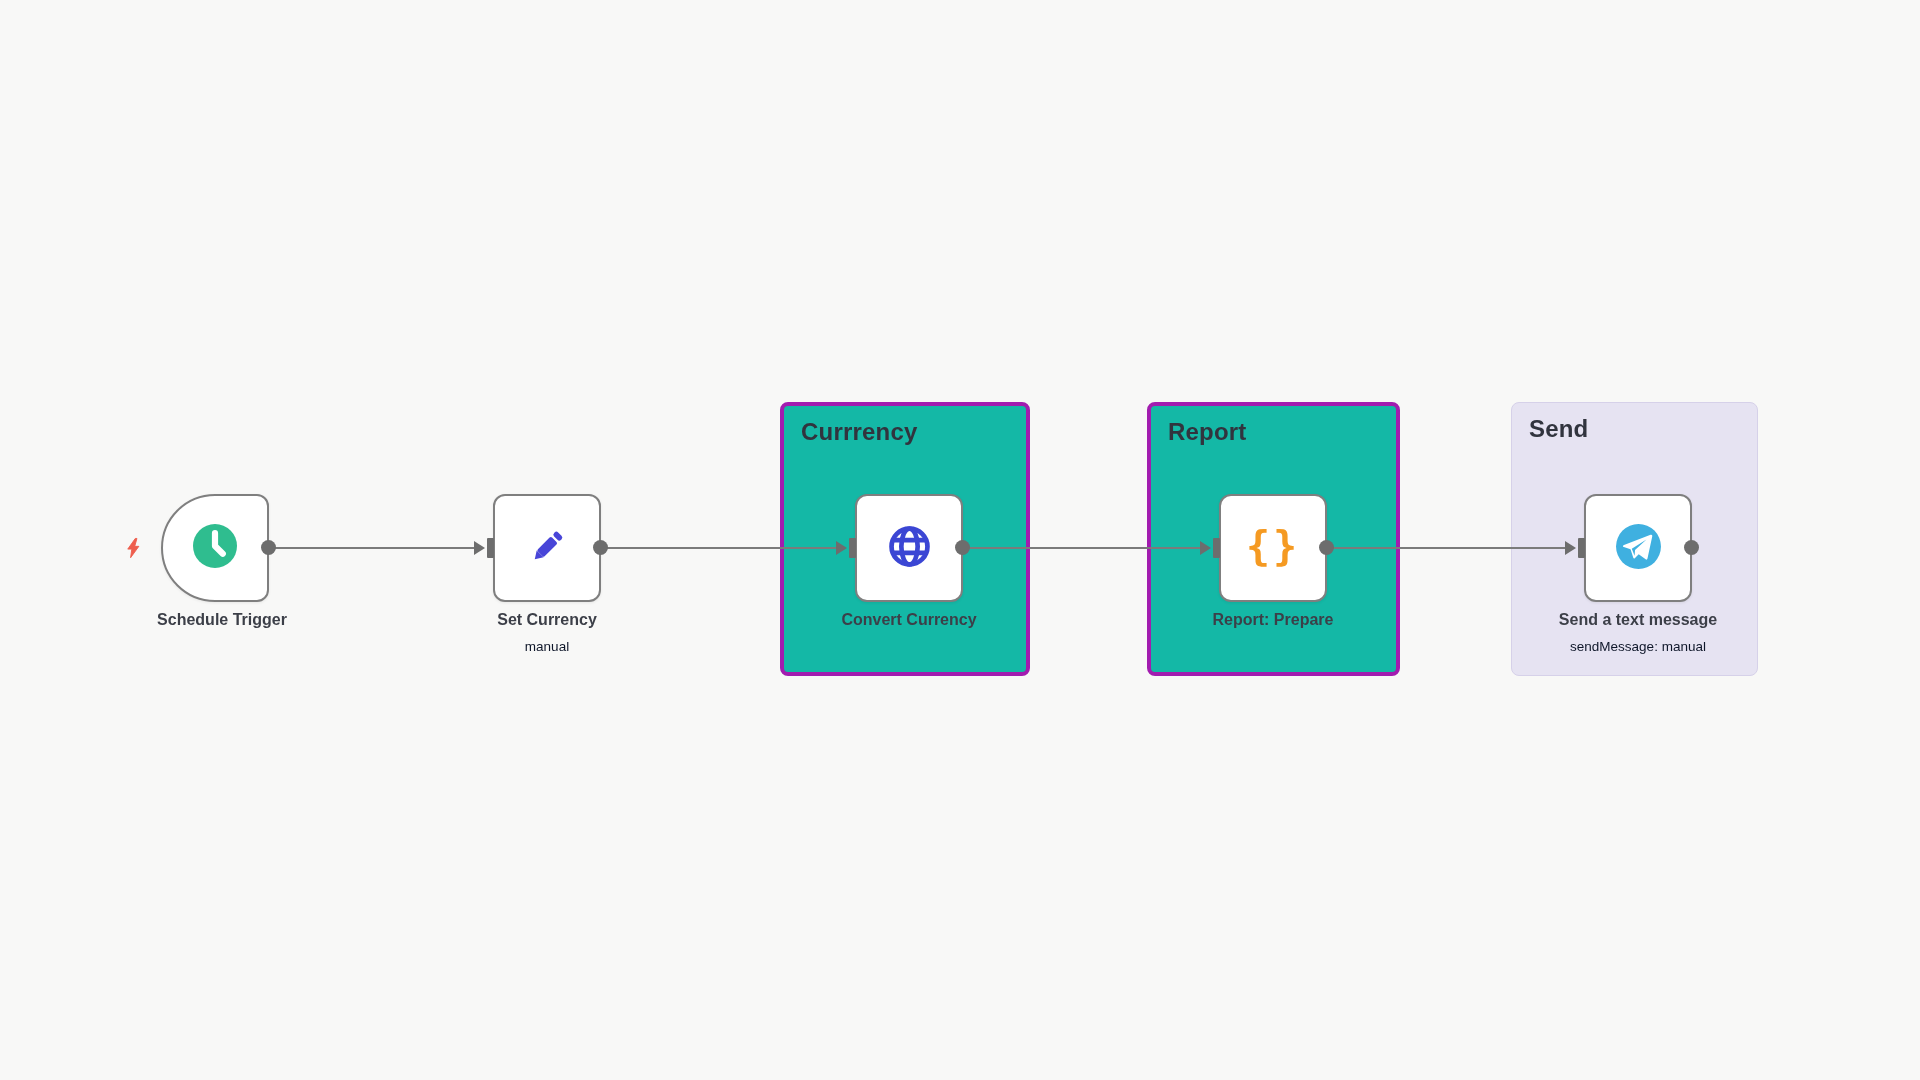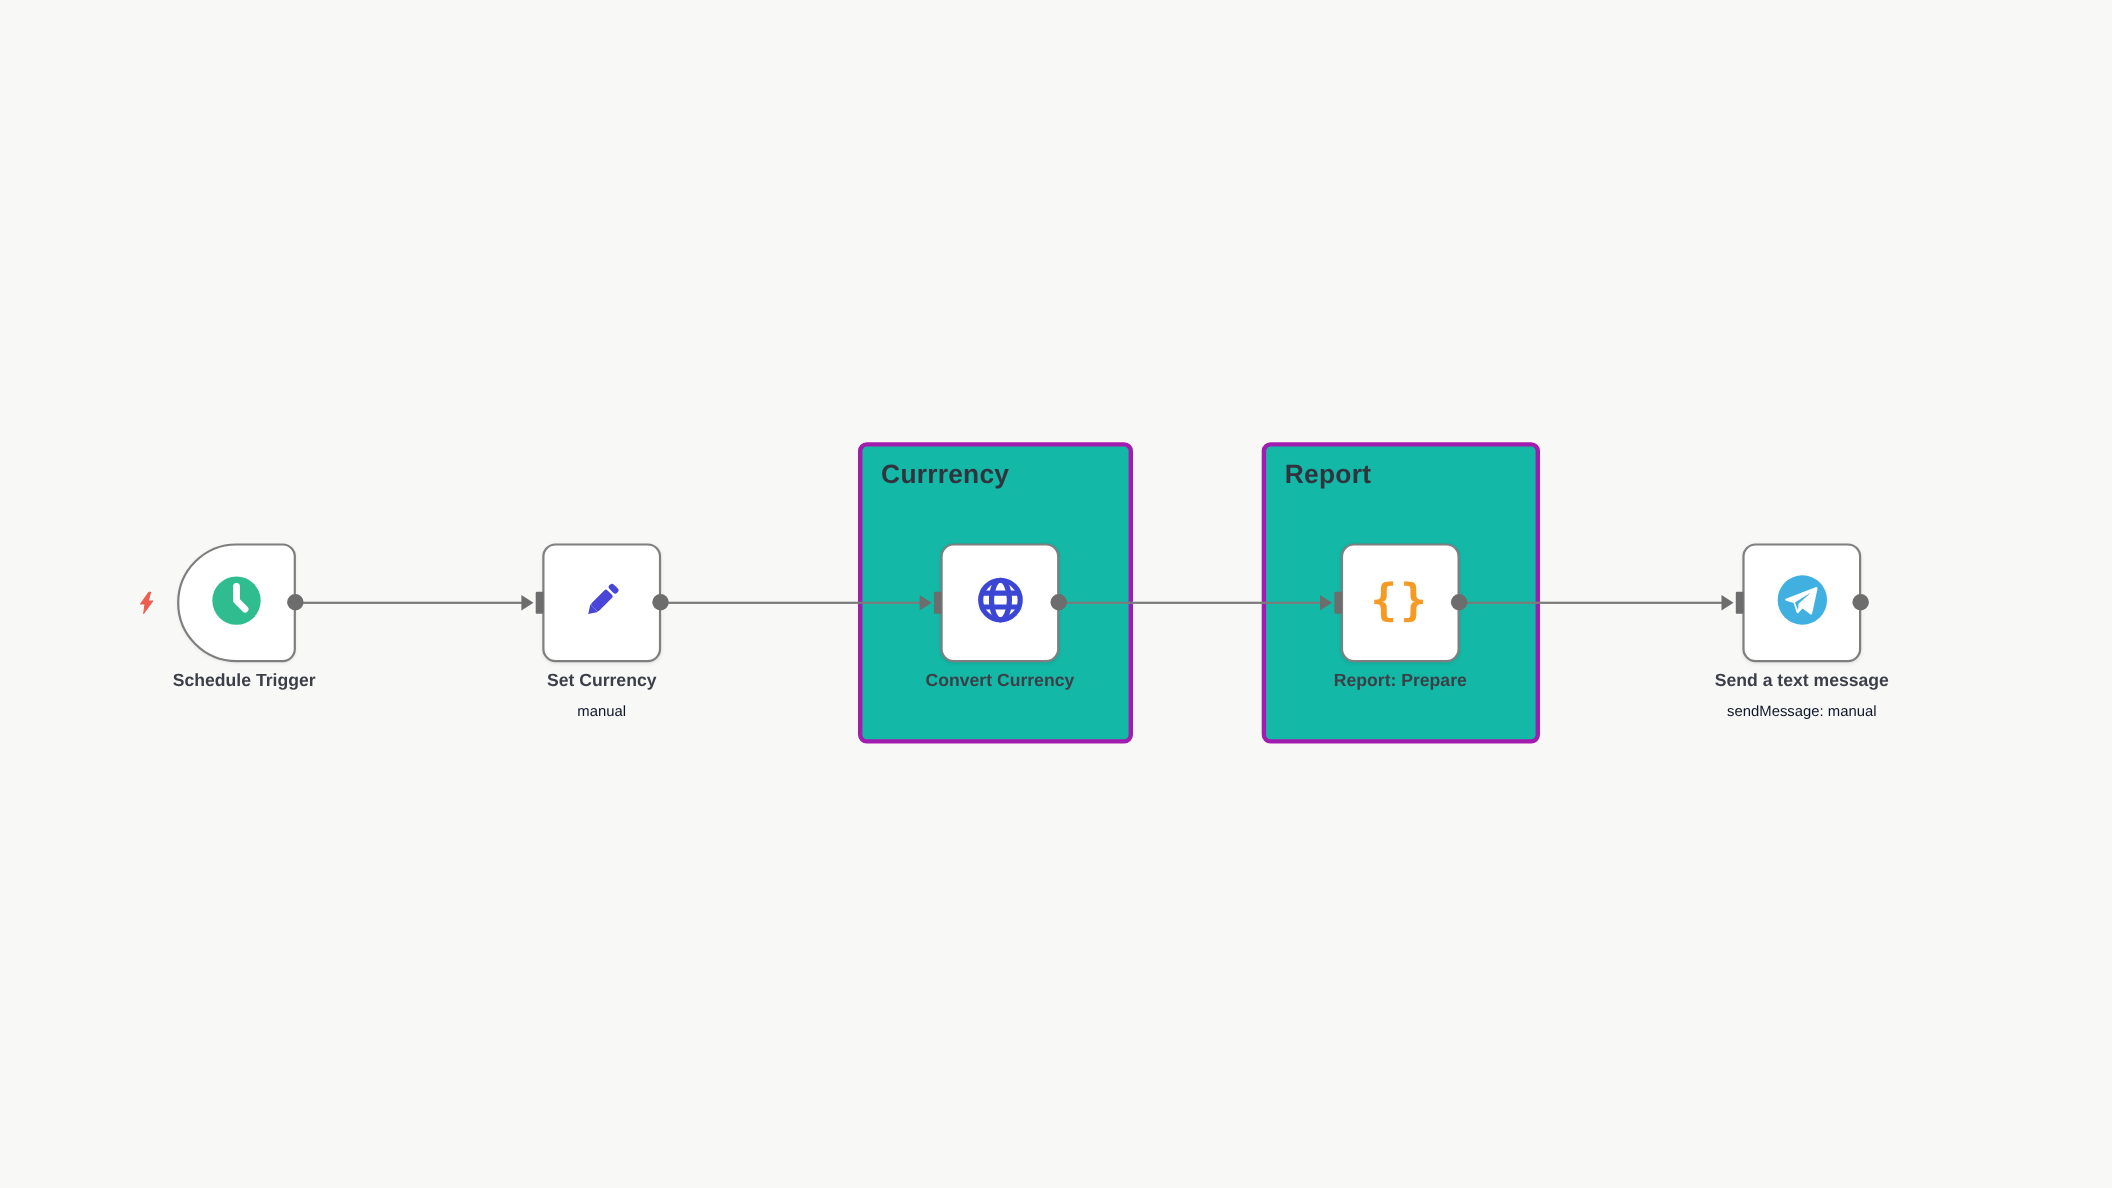--- a/index.html
+++ b/index.html
@@ -94,20 +94,23 @@
 
 
   <div class="group group-pink g-currency">
     <div class="group-title">Currrency</div>
   </div>
 
   <div class="group group-pink g-report">
     <div class="group-title">Report</div>
   </div>
 
+  <div class="group group-purple g-send">
+    <div class="group-title">Send</div>
+  </div>
 
   <div class="conn-line c1"></div>
   <div class="conn-line c2"></div>
   <div class="conn-line c3"></div>
   <div class="conn-line c4"></div>
 
   <div class="trigger-indicator">
     <svg viewBox="0 0 24 24" width="22" height="26">
       <path d="M13.4 1.6 L5.2 13.2 h4.4 L8.3 22.6 L17.3 10.2 h-4.5 L15.2 1.6 Z" fill="#ee5e4e" stroke="#ee5e4e" stroke-width="1" stroke-linejoin="round"></path>
     </svg>

